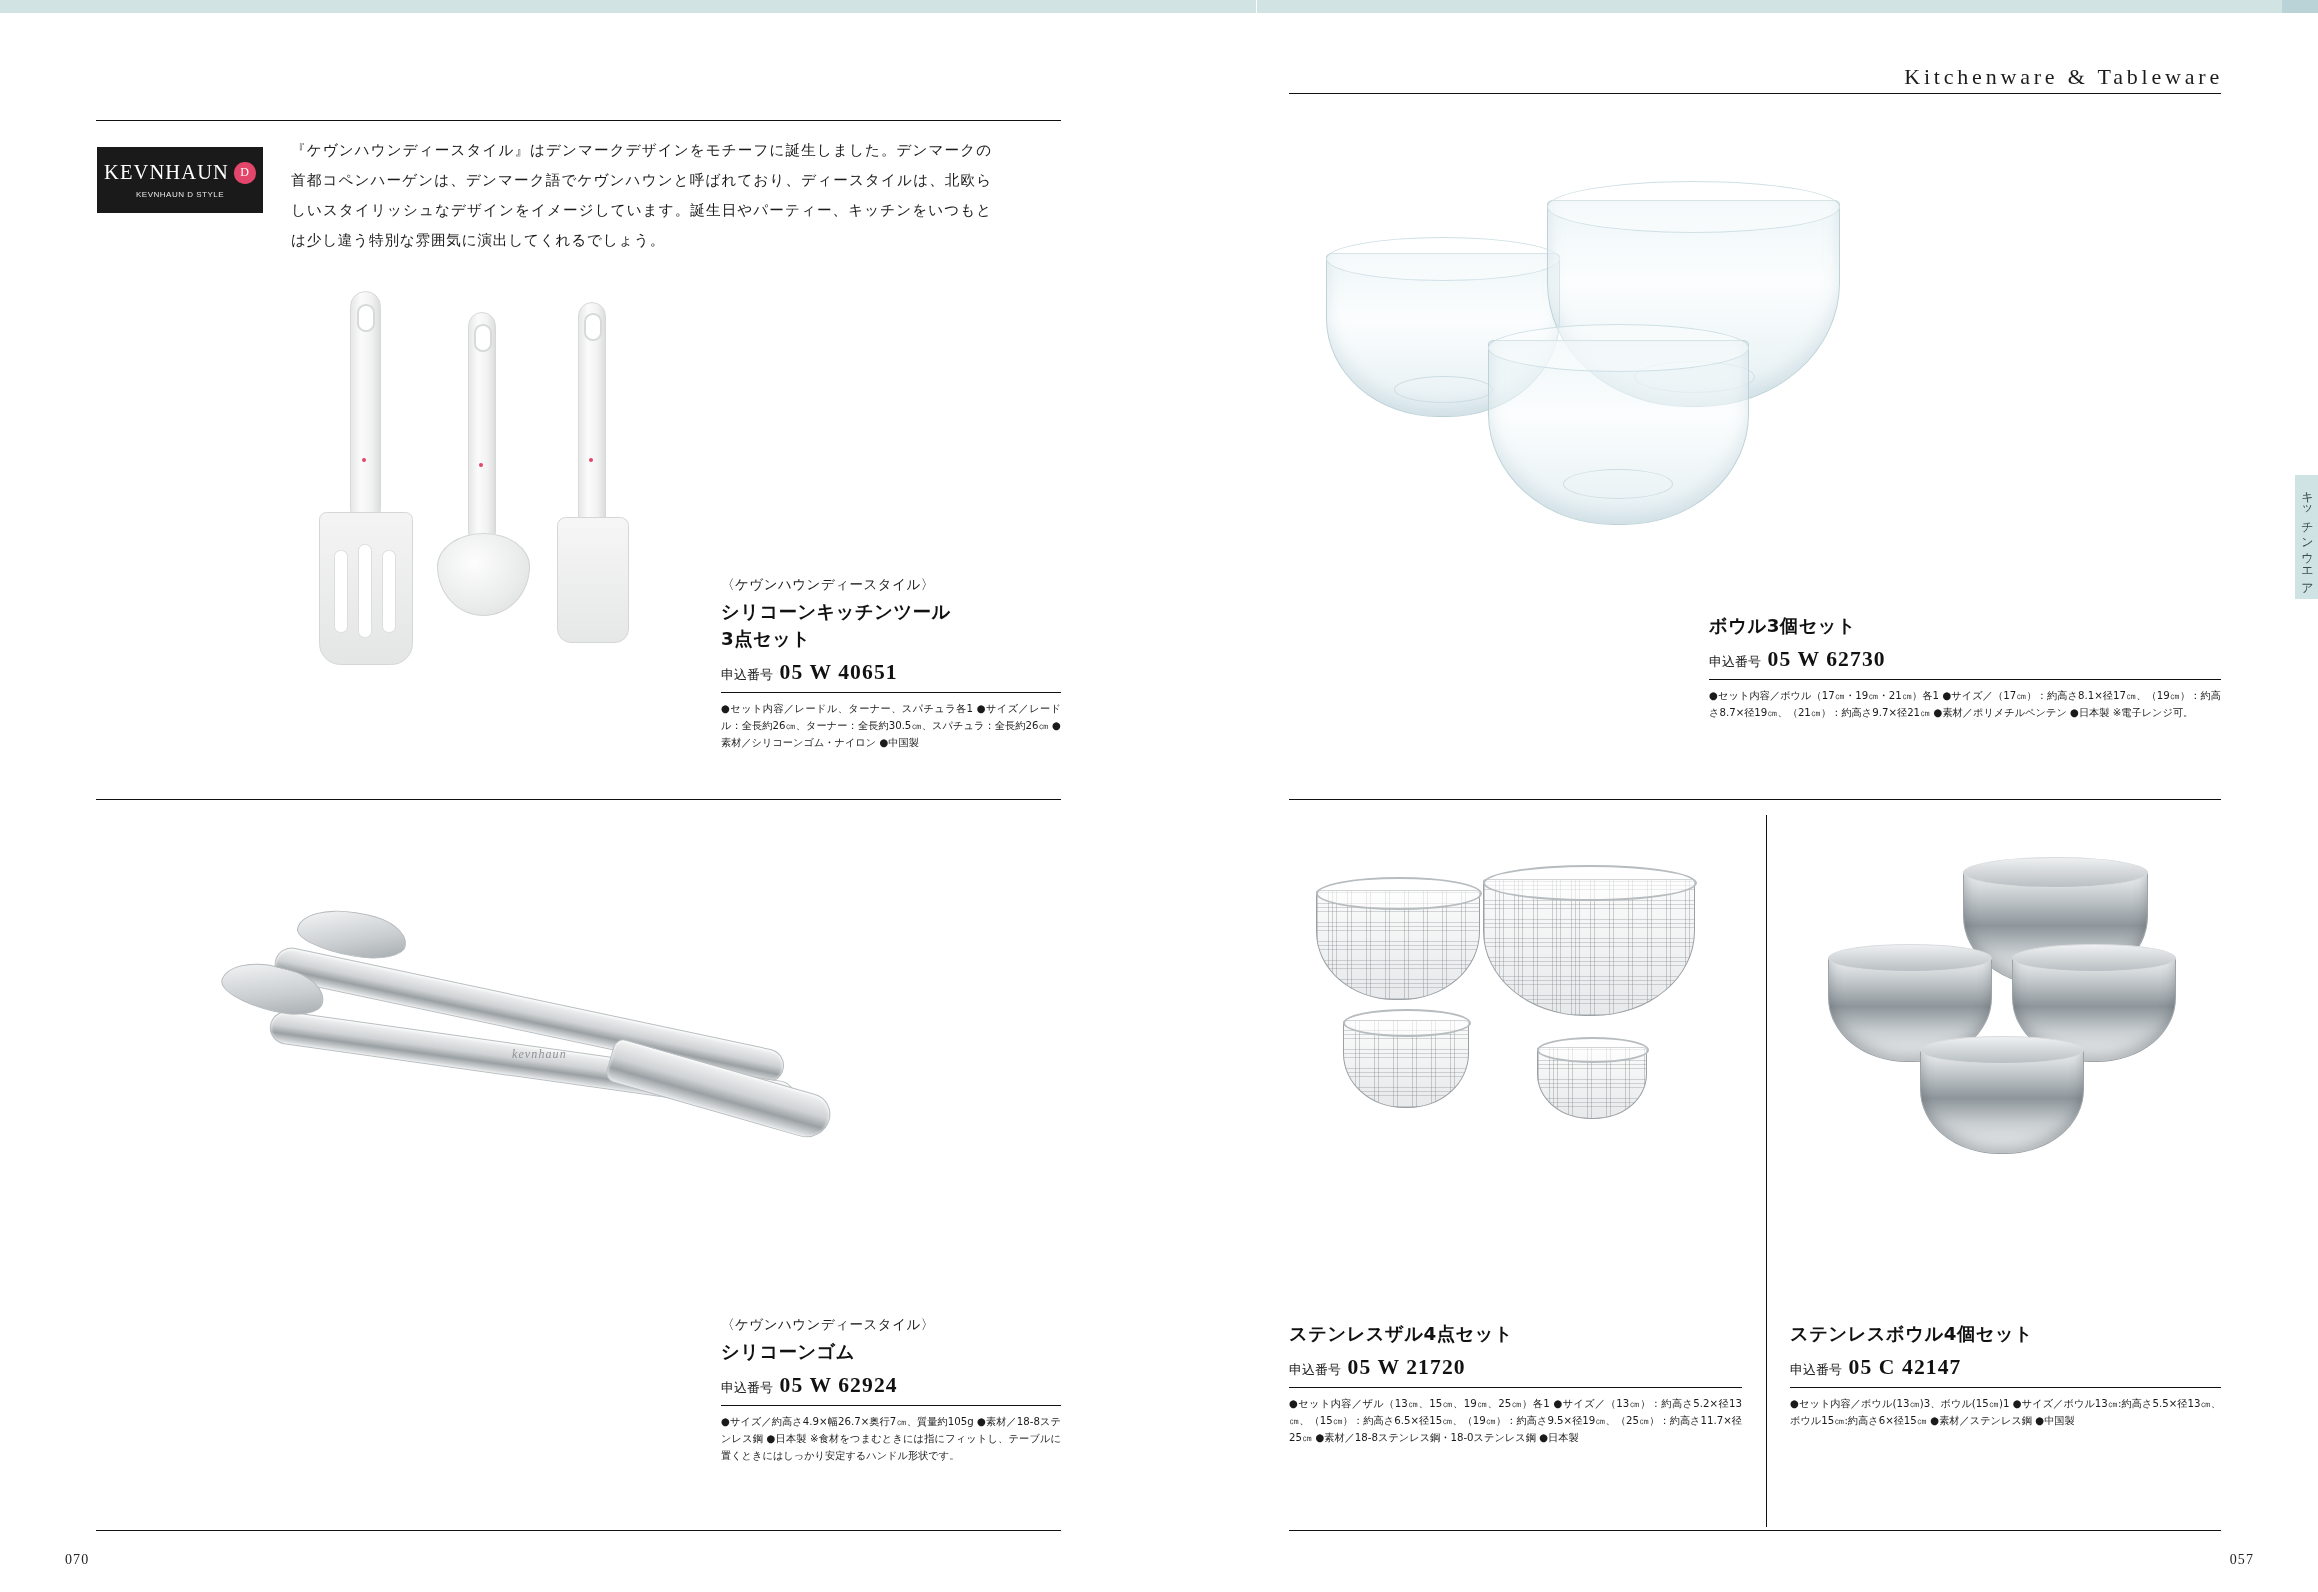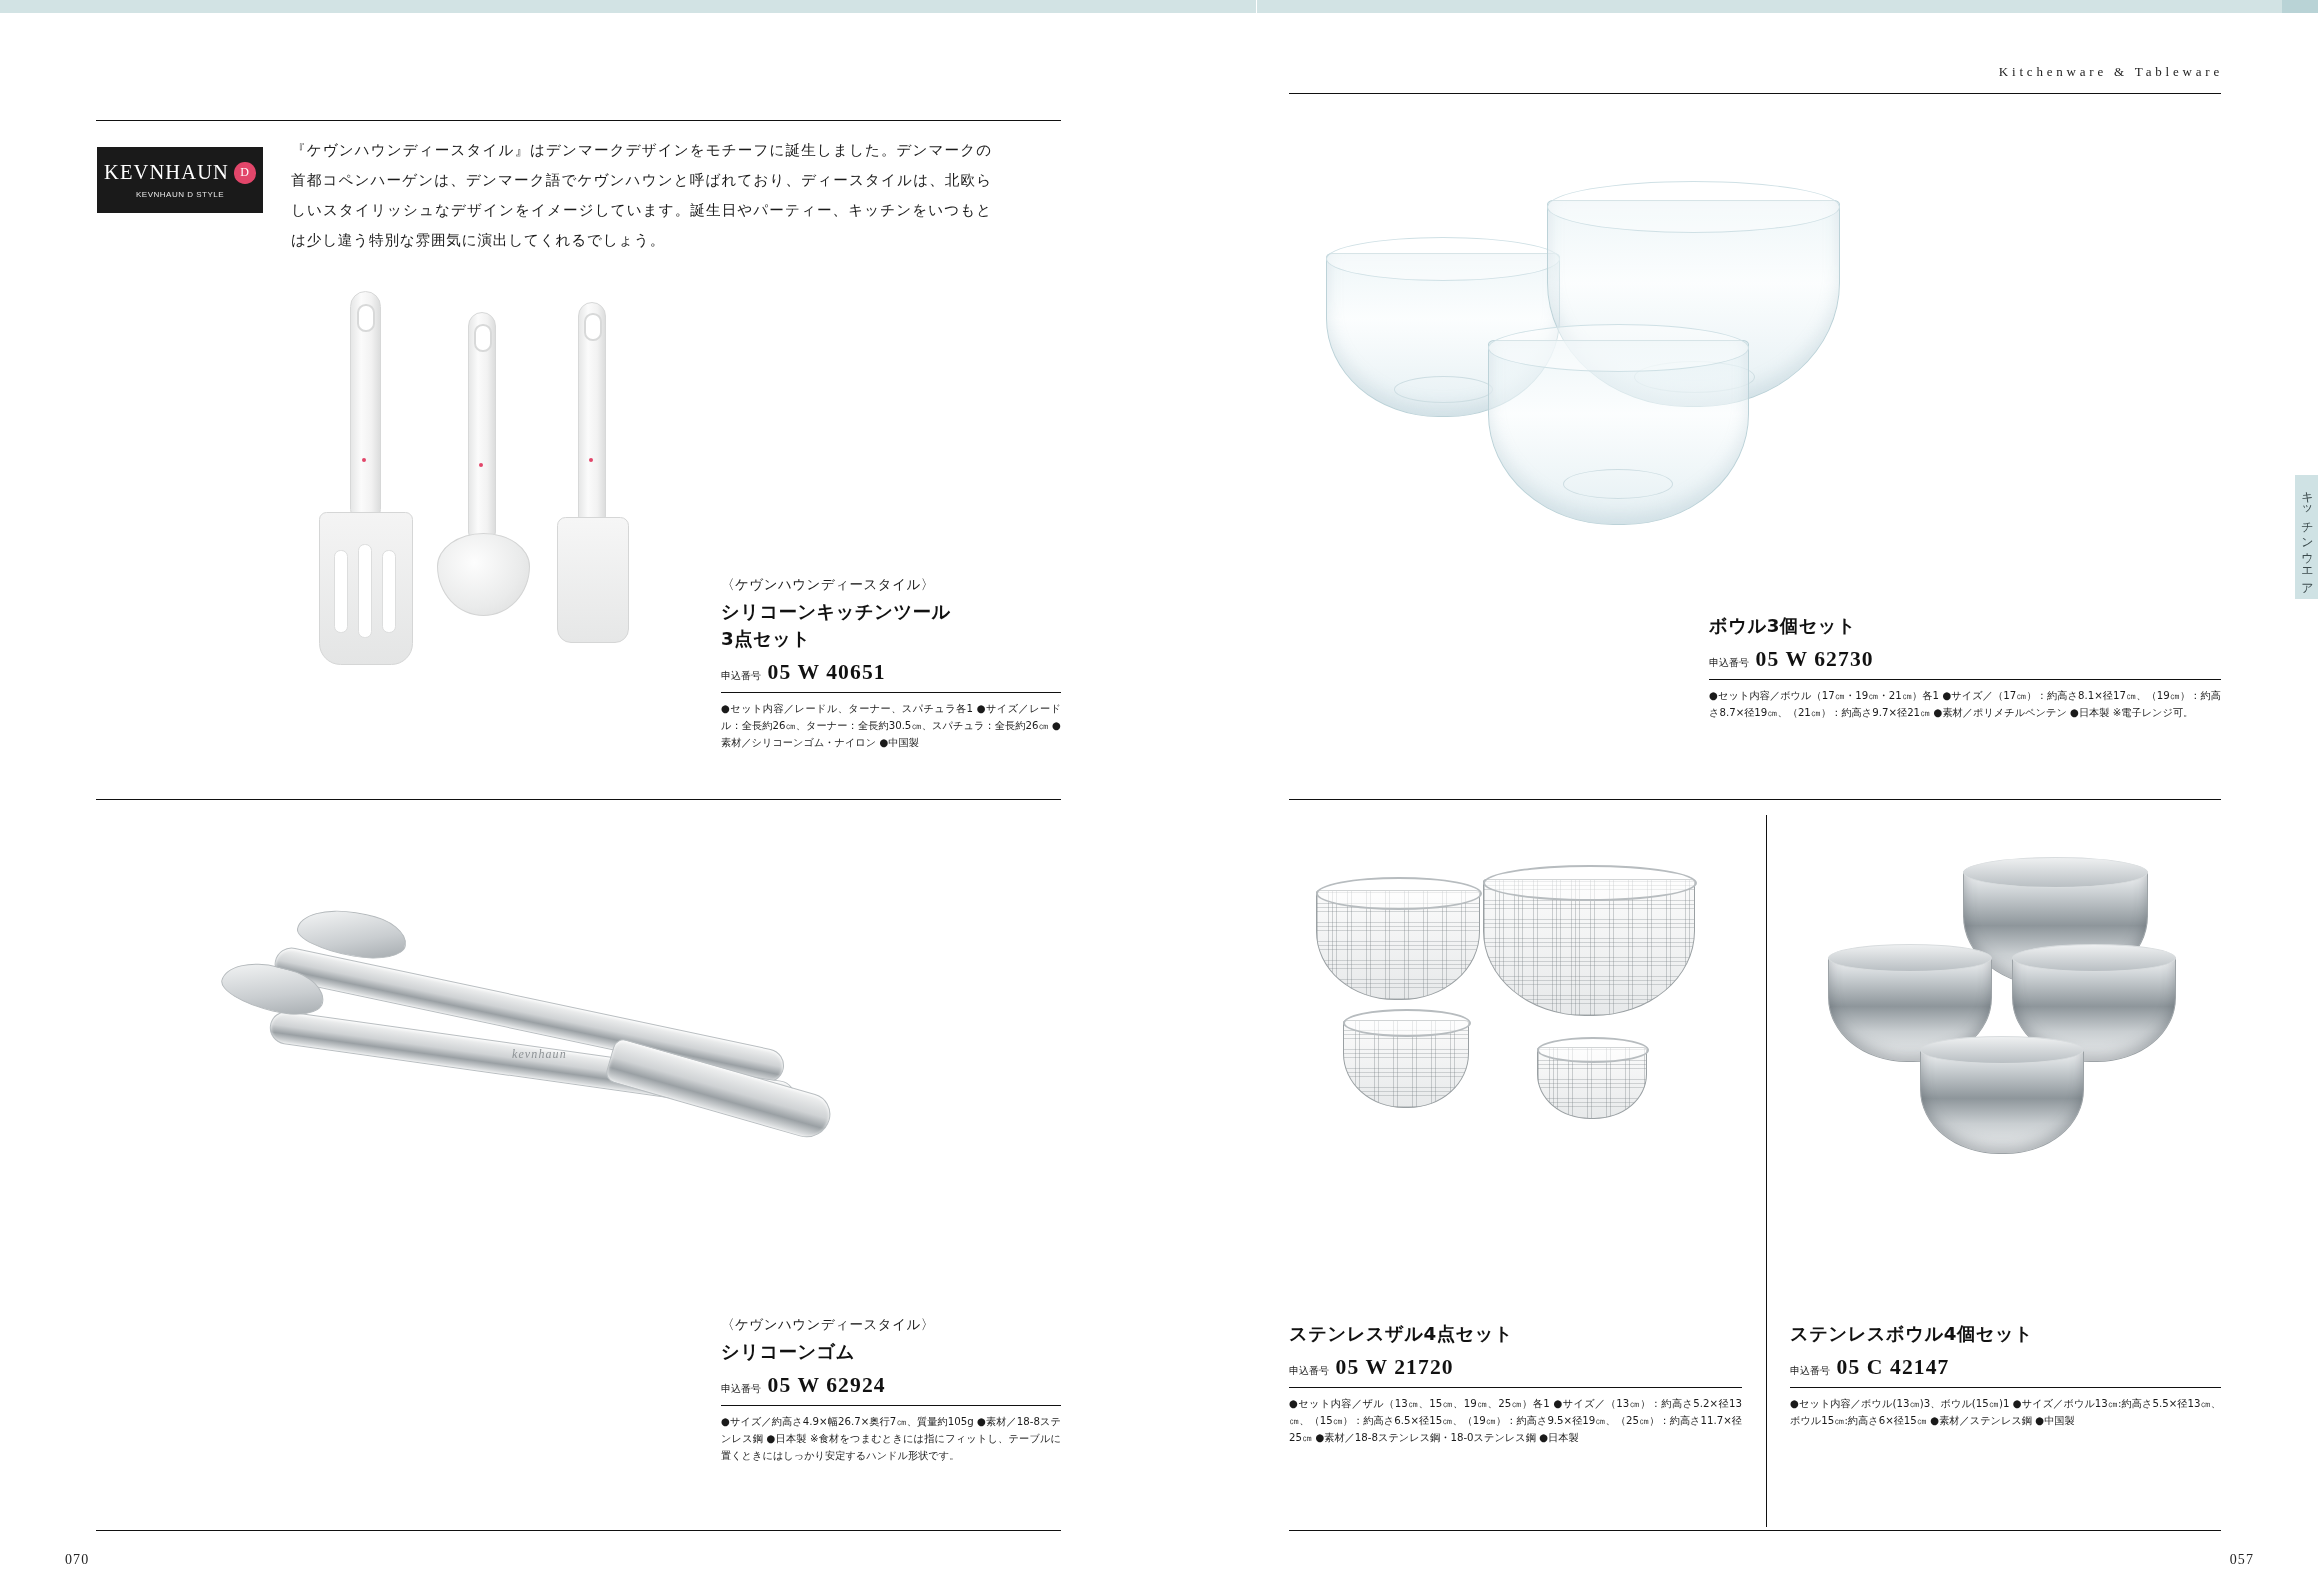--- a/index.html
+++ b/index.html
@@ -59,21 +59,21 @@
     font-size: 12px;
     letter-spacing: 1.6px;
     color: #3b4a4c;
     font-family: "DejaVu Sans", sans-serif;
   }
   
   .header-title {
     position: absolute;
     top: 64px;
     right: 96px;
-    font-size: 13px;
+    font-size: 22px;
     letter-spacing: 3.8px;
     color: #1c1c1c;
     font-family: "Liberation Serif", serif;
   }
   .header-rule {
     position: absolute;
     top: 93px;
     left: 1289px;
     width: 932px;
     height: 1.1px;
@@ -163,21 +163,21 @@
     margin-top: 4.3px;
   }
   .order-row {
     margin-top: 7.5px;
     display: flex;
     align-items: baseline;
     gap: 6.5px;
   }
   .order-label {
     font-family: Liberation Serif, serif;
-    font-size: 10px;
+    font-size: 13px;
     color: #222;
   }
   .order-code {
     font-family: "Liberation Serif", serif;
     font-size: 21.6px;
     font-weight: bold;
     letter-spacing: 1.1px;
     color: #111;
   }
   .spec-rule {

